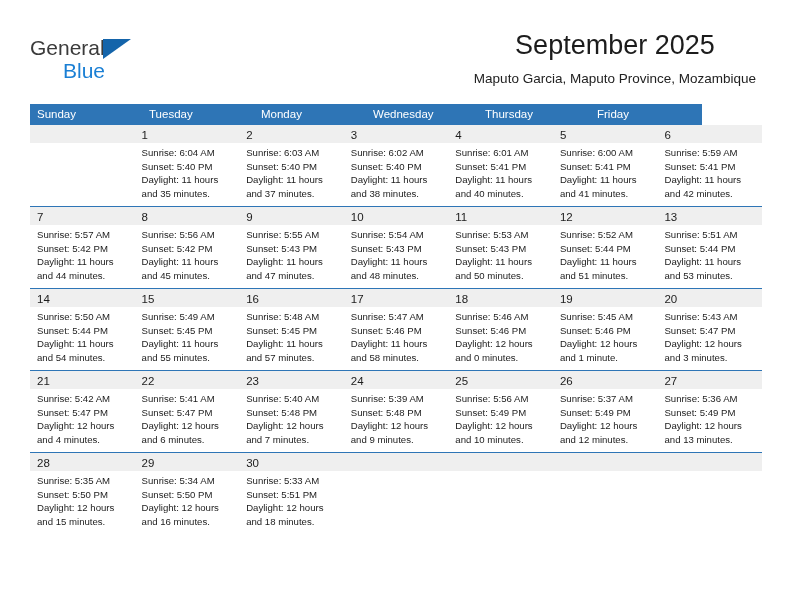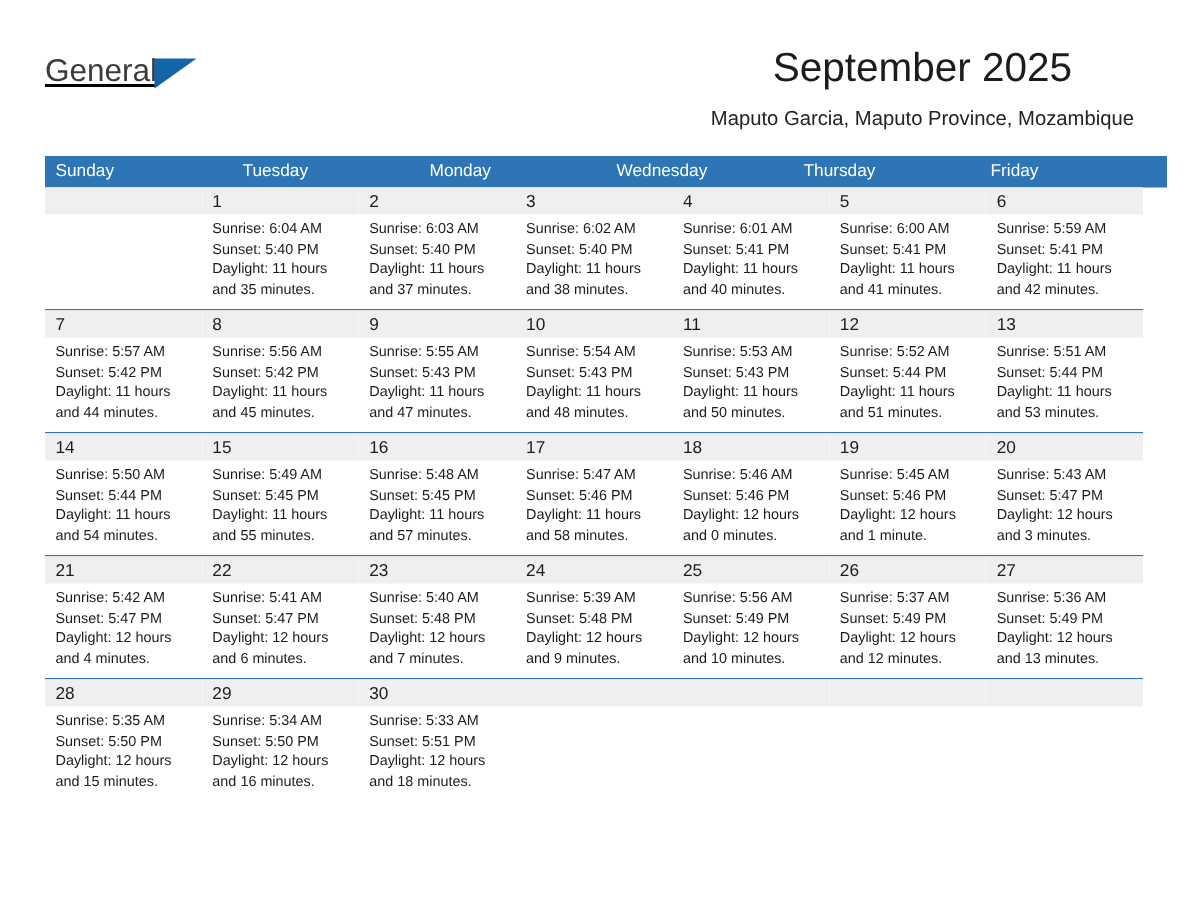--- a/index.html
+++ b/index.html
@@ -28,21 +28,20 @@
     top: 0;
     width: 792px;
     height: 104px;
   }
   .brand {
     position: absolute;
     left: 30px;
     top: 36px;
     width: 160px;
     height: 48px;
-    text-decoration: underline;
   }
   .brand-row1 {
     position: relative;
     height: 24px;
     line-height: 24px;
     font-size: 21px;
     color: #3b3b3b;
     letter-spacing: 0px;
     white-space: nowrap;
   }
@@ -89,21 +88,21 @@
 
   
   .calendar {
     position: absolute;
     left: 30px;
     top: 104px;
     width: 732px;
   }
   .weekday-header {
     display: flex;
-    width: 748px;
+    width: 672px;
     height: 21px;
     background: #2e75b6;
   }
   .weekday-cell {
     flex: 1 1 0;
     color: #ffffff;
     font-size: 11.5px;
     line-height: 21px;
     padding-left: 7px;
     box-sizing: border-box;
@@ -154,20 +153,21 @@
 
 <div class="page">
 
   <div class="header">
 
     <div class="brand">
       <div class="brand-row1">
         <span>General</span>
         <span class="brand-tri"></span>
       </div>
+      <div class="brand-row2">Blue</div>
     </div>
 
     <div class="title-block">
       <h1 class="cal-title">September 2025</h1>
       <div class="cal-subtitle">Maputo Garcia, Maputo Province, Mozambique</div>
     </div>
 
   </div>
 
   <div class="calendar">

